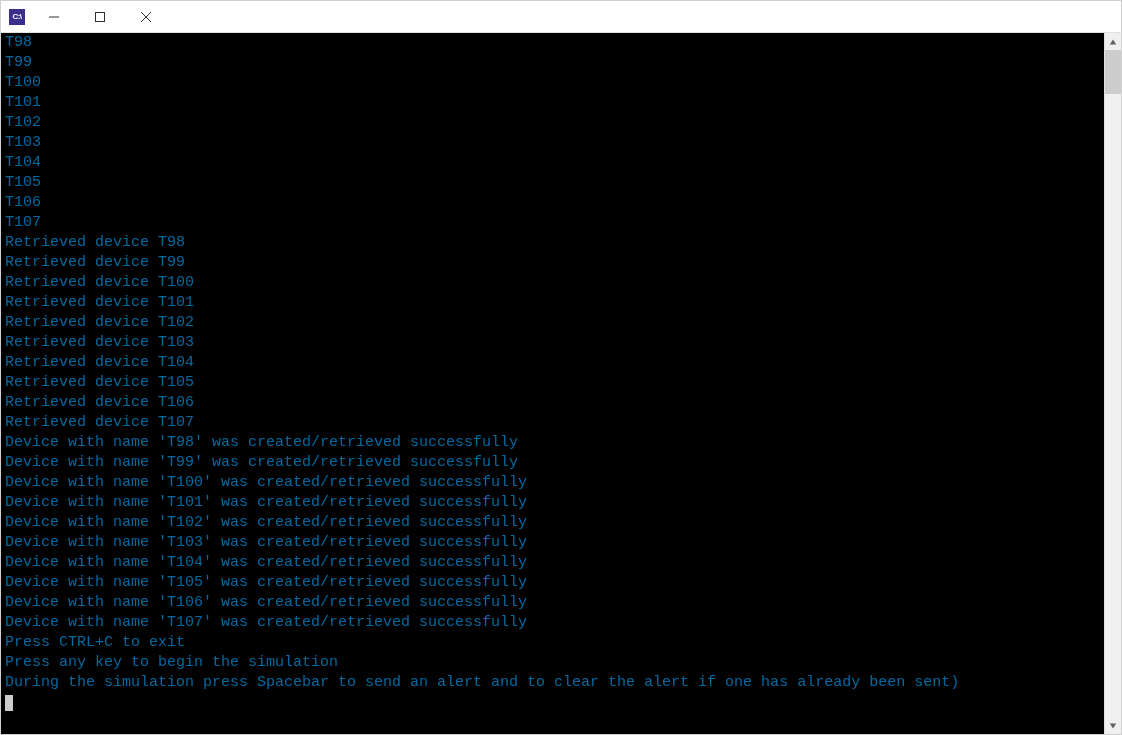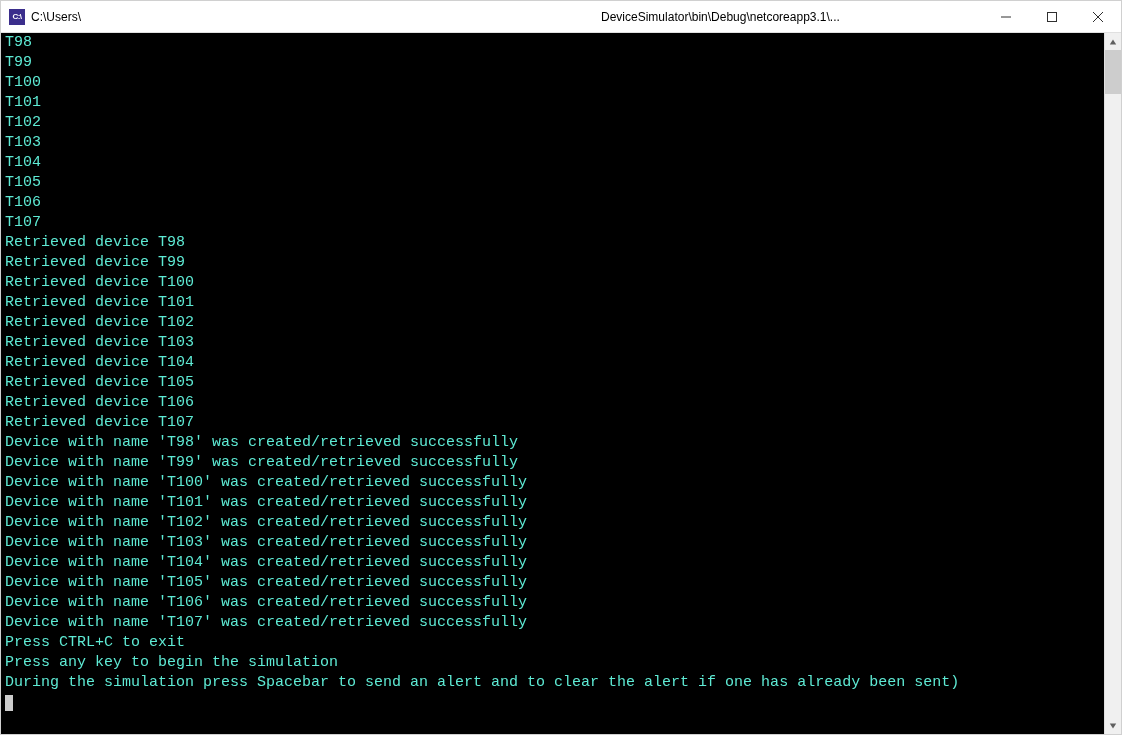--- a/index.html
+++ b/index.html
@@ -69,21 +69,21 @@
     }
     .content-area {
       flex: 1;
       display: flex;
       overflow: hidden;
       background: #ffffff;
     }
     .console {
       flex: 1;
       background: #000000;
-      color: #5eead4;
+      color: #0369a1;
       font-family: Consolas, "Courier New", monospace;
       font-size: 15px;
       line-height: 20px;
       padding: 0px 4px 2px 4px;
       overflow: hidden;
       white-space: pre;
     }
     .scrollbar {
       width: 17px;
       background: #f0f0f0;
@@ -129,23 +129,20 @@
       margin-top: 2px;
     }
   </style>
 </head>
 <body>
 
 <div class="window">
 
   <div class="titlebar">
     <div class="app-icon">C:\</div>
-    <div class="title-text">
-      <span>C:\Users\</span><span style="display:inline-block;width:520px;"></span><span>DeviceSimulator\bin\Debug\netcoreapp3.1\...</span>
-    </div>
     <button class="title-chrome-button">
       <svg viewBox="0 0 10 10">
           <line x1="0" y1="5" x2="10" y2="5" stroke-width="1"></line>
         </svg>
     </button>
     <button class="title-chrome-button">
       <svg viewBox="0 0 10 10">
           <rect x="0.5" y="0.5" width="9" height="9" fill="none" stroke-width="1"></rect>
         </svg>
     </button>

